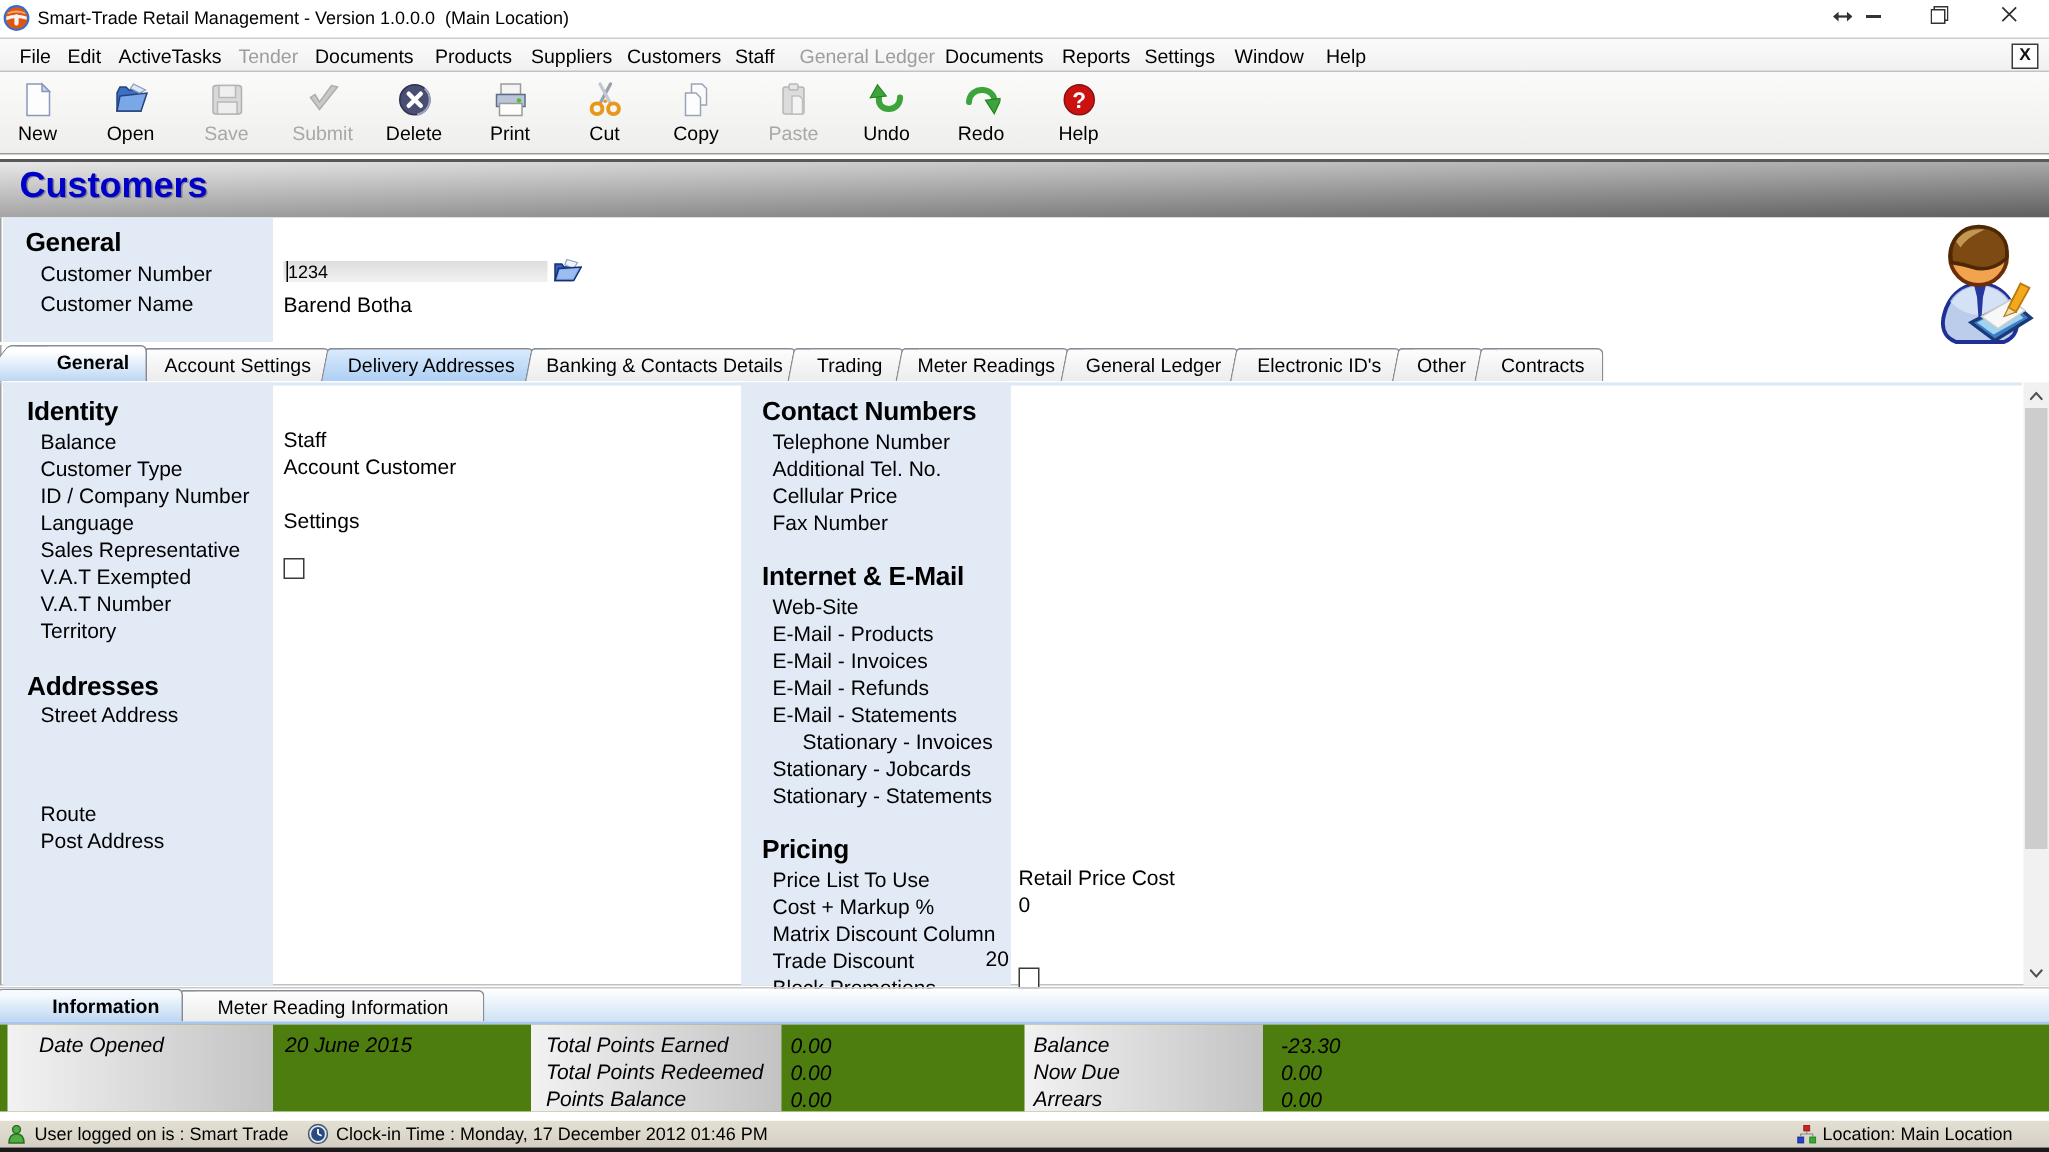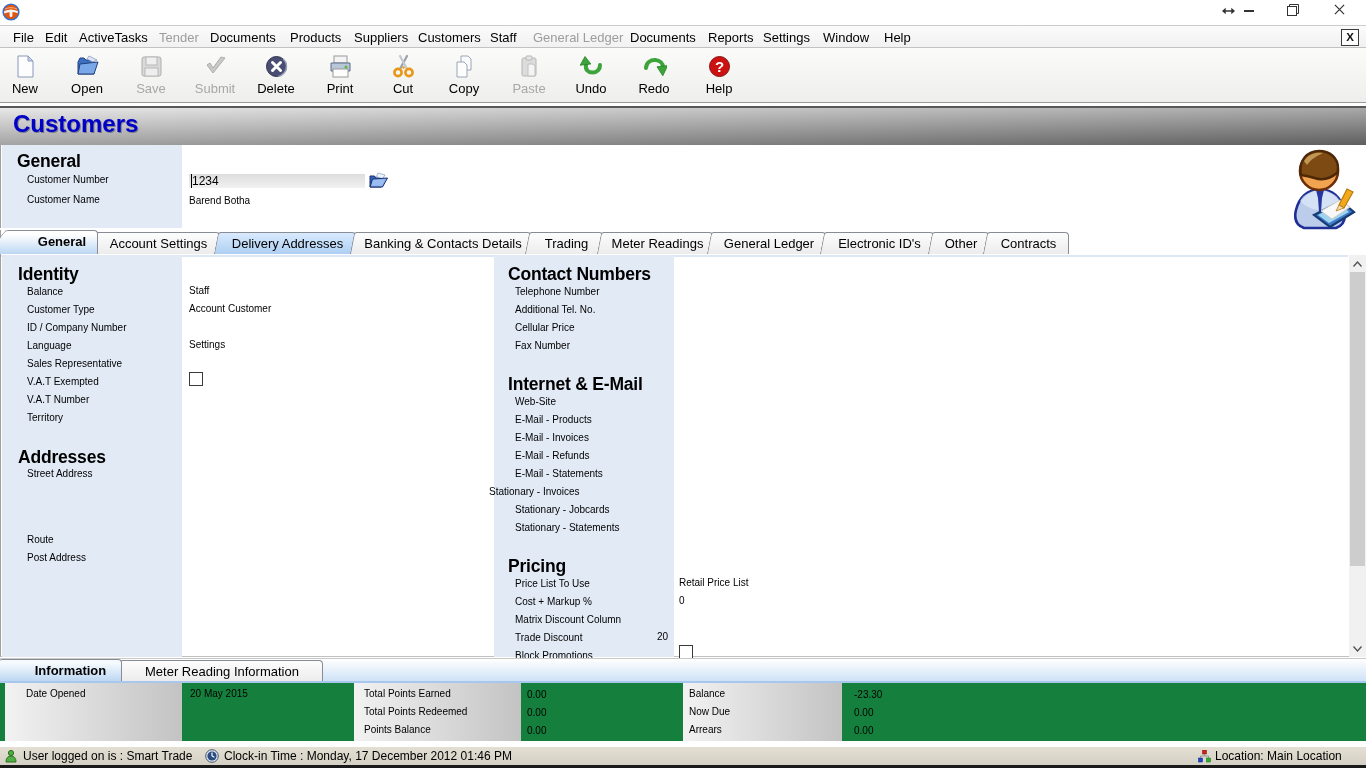--- a/index.html
+++ b/index.html
@@ -29,21 +29,21 @@
 #bannerin { position:absolute; left:0; top:2px; width:1366px; height:39px; border-top:2px solid #585858;
   background:linear-gradient(#dedede,#7c7c7c); }
 #bannerin:after { content:""; position:absolute; left:0; top:0; width:100%; height:100%;
   background:linear-gradient(to right,rgba(255,255,255,0.30),rgba(0,0,0,0.24)); }
 #bannertxt { position:absolute; left:13px; top:6px; font-size:24px; font-weight:bold; color:#0000c8; z-index:3; text-shadow:1px 1px 0 rgba(0,0,60,0.35); }
 
 
 #gensec { left:0; top:145px; width:1366px; height:83px; background:#fff; border-left:1px solid #a0a0a0; }
 #genpanel { position:absolute; left:1px; top:0; width:180px; height:83px; background:#e2eaf6; }
 .h1 { font-weight:bold; font-size:17.5px; color:#000; letter-spacing:-0.2px; }
-.lbl { font-size:10px; color:#000; }
+.lbl { font-size:14px; color:#000; }
 #custnuminput { position:absolute; left:188px; top:29px; width:176px; height:14px; background:linear-gradient(#dedede,#f1f1f1); font-size:12px; line-height:14px; padding-left:2px; }
 #custnuminput .caret { border-left:1px solid #000; padding-left:0px; }
 
 
 .tabrow { position:absolute; font-size:13px; }
 .tab { position:absolute; top:2px; height:22px; border:1px solid #888c94; border-left:none; border-bottom:none; border-radius:0 4px 0 0; background:linear-gradient(#fdfdfd,#ececec); text-align:center; line-height:21px; color:#000; }
 .tab:before { content:""; position:absolute; left:-4px; top:-1px; bottom:0; width:10px; background:inherit; border-left:1px solid #888c94; border-top:1px solid #888c94; border-radius:3px 0 0 0; transform:skewX(-11deg); }
 .tab.sel { top:0; height:24px; background:linear-gradient(#ffffff 15%,#bcd7f3); font-weight:bold; z-index:2; text-indent:16px; }
 .tab.sel:before, .tab.selb:before { left:-15px; width:26px; transform:skewX(-38deg); }
 .tab.hov { background:linear-gradient(#d9eafd,#aecff3); }
@@ -56,38 +56,39 @@
 #content { left:0; top:255px; width:1366px; height:402px; background:#fff; border-left:1px solid #a0a0a0; border-bottom:1px solid #c0c0c0; }
 #leftpanel { position:absolute; left:1px; top:0; width:180px; height:402px; background:#e2eaf6; }
 #rightpanel { position:absolute; left:493px; top:0; width:180px; height:402px; background:#e2eaf6; }
 .cb { position:absolute; width:14px; height:14px; background:#fff; border:1.5px solid #3a3a3a; }
 
 
 #sbar { position:absolute; left:1348px; top:0; width:17px; height:402px; background:#f1f1f1; }
 #sthumb { position:absolute; left:1px; top:17px; width:15px; height:294px; background:#cdcdcd; }
 
 
-#infopanel { left:0; top:683px; width:1366px; height:58px; background:#15803d; font-size:12.5px; }
+#infopanel { left:0; top:683px; width:1366px; height:58px; background:#4d7c0f; font-size:12.5px;font-style:italic; }
 .gbox { position:absolute; top:0; height:58px; background:linear-gradient(to right,#f2f2f2,#c3c3c3); }
 
 
 #statusbar { left:0; top:746px; width:1366px; height:19px; background:linear-gradient(#e3dfd3,#d4d0c4); border-top:1px solid #fff; font-size:12px; color:#000; }
 #blackstrip { left:0; top:765px; width:1366px; height:3px; background:#1a1a1a; }
 </style>
 </head>
 <body>
 
 <div class="abs" id="titlebar">
   <svg class="abs" style="left:2px;top:3px" width="18" height="18" viewBox="0 0 18 18">
     <circle cx="9" cy="9" r="8.6" fill="#2f6fd8"></circle>
     <circle cx="9" cy="9" r="7.2" fill="#e05510"></circle>
     <path d="M3 5.5 Q9 2.5 15 5.5 L15 6.5 Q9 4 3 6.5 Z" fill="#f8b080" opacity="0.9"></path>
     <path d="M2.2 8 Q9 5.5 15.8 8 L15.8 10.2 Q9 7.5 2.2 10.5 Z" fill="#f4f4f4"></path>
     <rect x="7.6" y="6.5" width="2.8" height="7.5" rx="1.2" fill="#f4f4f4"></rect>
   </svg>
+  <span class="abs" id="titletext">Smart-Trade Retail Management - Version 1.0.0.0&nbsp; (Main Location)</span>
   <svg class="abs" style="left:1222px;top:7px" width="13" height="8" viewBox="0 0 14 8">
     <path d="M0 4 L4 0.5 L4 7.5 Z M14 4 L10 0.5 L10 7.5 Z" fill="#333"></path>
     <rect x="3" y="3.2" width="8" height="1.6" fill="#333"></rect>
   </svg>
   <div class="abs" style="left:1244px;top:10px;width:10px;height:1.5px;background:#333"></div>
   <svg class="abs" style="left:1287px;top:4px" width="12" height="12" viewBox="0 0 12 12">
     <rect x="0.5" y="2.5" width="9" height="9" fill="none" stroke="#333" stroke-width="1"></rect>
     <path d="M2.5 2.5 L2.5 0.5 L11.5 0.5 L11.5 9.5 L9.5 9.5" fill="none" stroke="#333" stroke-width="1"></path>
   </svg>
   <svg class="abs" style="left:1334px;top:4px" width="11" height="11" viewBox="0 0 12 12">
@@ -283,31 +284,31 @@
   <div class="abs lbl" style="left:514px;top:31px">Telephone Number</div>
   <div class="abs lbl" style="left:514px;top:49px">Additional Tel. No.</div>
   <div class="abs lbl" style="left:514px;top:67px">Cellular Price</div>
   <div class="abs lbl" style="left:514px;top:85px">Fax Number</div>
   <div class="abs h1" style="left:507px;top:119px">Internet &amp; E-Mail</div>
   <div class="abs lbl" style="left:514px;top:141px">Web-Site</div>
   <div class="abs lbl" style="left:514px;top:159px">E-Mail - Products</div>
   <div class="abs lbl" style="left:514px;top:177px">E-Mail - Invoices</div>
   <div class="abs lbl" style="left:514px;top:195px">E-Mail - Refunds</div>
   <div class="abs lbl" style="left:514px;top:213px">E-Mail - Statements</div>
-  <div class="abs lbl" style="left:488px;top:231px">Stationary - Invoices</div>
+  <div class="abs lbl" style="left:534px;top:231px">Stationary - Invoices</div>
   <div class="abs lbl" style="left:514px;top:249px">Stationary - Jobcards</div>
   <div class="abs lbl" style="left:514px;top:267px">Stationary - Statements</div>
   <div class="abs h1" style="left:507px;top:301px">Pricing</div>
   <div class="abs lbl" style="left:514px;top:323px">Price List To Use</div>
   <div class="abs lbl" style="left:514px;top:341px">Cost + Markup %</div>
   <div class="abs lbl" style="left:514px;top:359px">Matrix Discount Column</div>
   <div class="abs lbl" style="left:514px;top:377px">Trade Discount</div>
   <div class="abs lbl" style="left:514px;top:395px">Block Promotions</div>
 
-  <div class="abs lbl" style="left:678px;top:322px">Retail Price List</div>
+  <div class="abs lbl" style="left:678px;top:322px">Retail Price Cost</div>
   <div class="abs lbl" style="left:678px;top:340px">0</div>
   <div class="abs lbl" style="left:656px;top:376px">20</div>
   <div class="cb" style="left:678px;top:390px"></div>
 
   <div id="sbar">
     <svg class="abs" style="left:4px;top:6px" width="9" height="6" viewBox="0 0 9 6">
         <path d="M0.5 5.5 L4.5 1 L8.5 5.5" fill="none" stroke="#505050" stroke-width="1.3"></path>
       </svg>
     <div id="sthumb"></div>
     <svg class="abs" style="left:4px;top:391px" width="9" height="6" viewBox="0 0 9 6">
@@ -320,21 +321,21 @@
   <div class="tab selb" style="left:6px;width:116px">Information</div>
   <div class="tab" style="left:122px;width:201px;top:1px;height:21px">Meter Reading Information</div>
 </div>
 <div class="abs" id="botline"></div>
 
 <div class="abs" id="infopanel">
   <div class="gbox" style="left:5px;width:177px"></div>
   <div class="gbox" style="left:354px;width:167px"></div>
   <div class="gbox" style="left:683px;width:159px"></div>
   <div class="abs lbl" style="left:26px;top:5px">Date Opened</div>
-  <div class="abs lbl" style="left:190px;top:5px">20 May 2015</div>
+  <div class="abs lbl" style="left:190px;top:5px">20 June 2015</div>
   <div class="abs lbl" style="left:364px;top:5px">Total Points Earned</div>
   <div class="abs lbl" style="left:364px;top:23px">Total Points Redeemed</div>
   <div class="abs lbl" style="left:364px;top:41px">Points Balance</div>
   <div class="abs lbl" style="left:527px;top:6px">0.00</div>
   <div class="abs lbl" style="left:527px;top:24px">0.00</div>
   <div class="abs lbl" style="left:527px;top:42px">0.00</div>
   <div class="abs lbl" style="left:689px;top:5px">Balance</div>
   <div class="abs lbl" style="left:689px;top:23px">Now Due</div>
   <div class="abs lbl" style="left:689px;top:41px">Arrears</div>
   <div class="abs lbl" style="left:854px;top:6px">-23.30</div>

